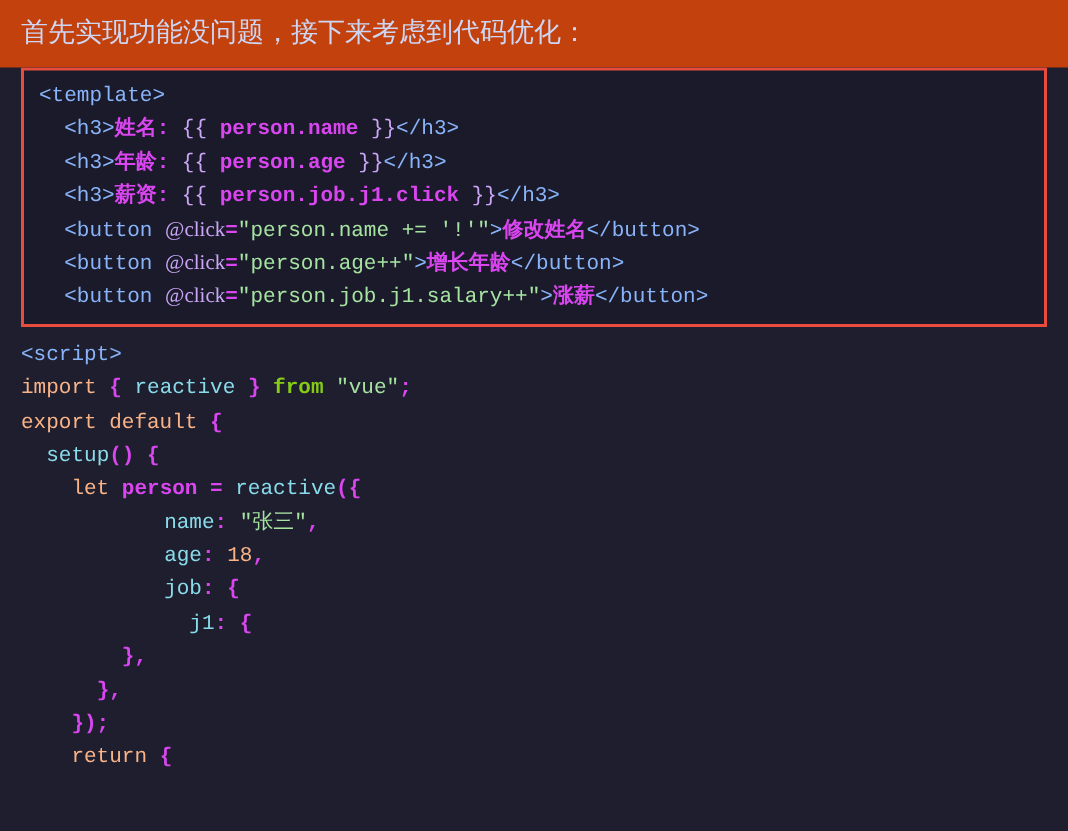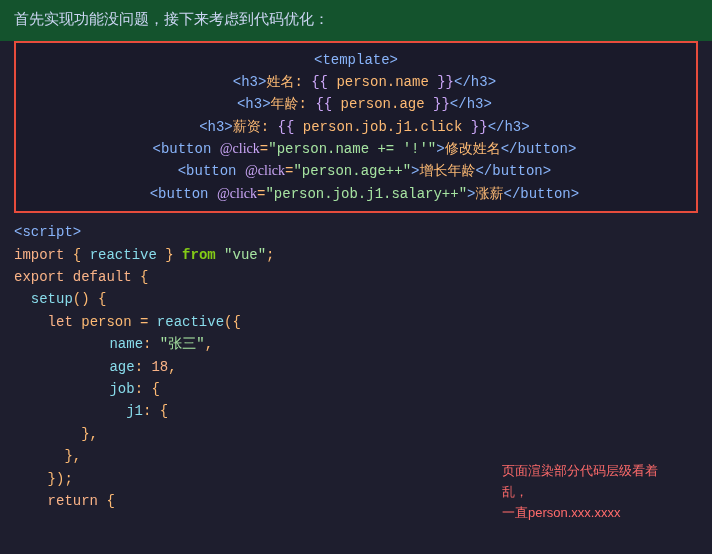--- a/index.html
+++ b/index.html
@@ -8,50 +8,49 @@
       min-height: 554px;
       background-color: #1e1e2e;
       font-family: 'Consolas', 'Courier New', monospace;
       font-size: 14px;
       color: #cdd6f4;
       overflow-x: hidden;
     }
 
     .header-text {
       padding: 10px 14px 8px 14px;
-      font-size: 15px;
+      font-size: 18px;
       color: #cdd6f4;
-      background-color: #14532d;
+      background-color: #c2410c;
       line-height: 1.5;
     }
 
     .template-block {
       margin: 0 14px 0 14px;
       border: 2px solid #e74c3c;
       padding: 6px 10px;
       background-color: #1a1a2a;
-      text-align: center;
     }
 
     .code-area {
       padding: 8px 14px 0 14px;
       background-color: #1e1e2e;
     }
 
     .code-line {
       line-height: 1.6;
       white-space: pre;
       display: block;
     }
 
     
     .c-tag { color: #89b4fa; }          
     .c-attr { color: #cba6f7; font-family: Liberation Serif, serif; }         
     .c-attr-val { color: #a6e3a1; }     
-    .c-text { color: #fdba74; }
+    .c-text { color: #d946ef; font-weight: bold; }
     .c-orange { color: #fab387; }       
     .c-cyan { color: #89dceb; }         
     .c-green { color: #a6e3a1; }      
     .c-pink { color: #cba6f7; }      
     .c-blue-light { color: #84cc16; font-weight: bold; }   
     .c-property { color: #89dceb; margin-left: 45px; }
     .c-number { color: #fab387; }
 
     .annotation {
       position: absolute;
@@ -119,19 +118,15 @@
 
       <span class="code-line">        <span class="c-text">},</span></span>
 
       <span class="code-line">      <span class="c-text">},</span></span>
 
       <span class="code-line">    <span class="c-text">});</span></span>
 
       <span class="code-line">    <span class="c-orange">return</span><span class="c-text"> {</span></span>
     </div>
 
-    <div class="annotation">
-      <span>页面渲染部分代码层级看着乱，</span><br>
-      <span>一直person.xxx.xxxx</span>
-    </div>
   </div>
 
 </div>
 
 </body></html>

